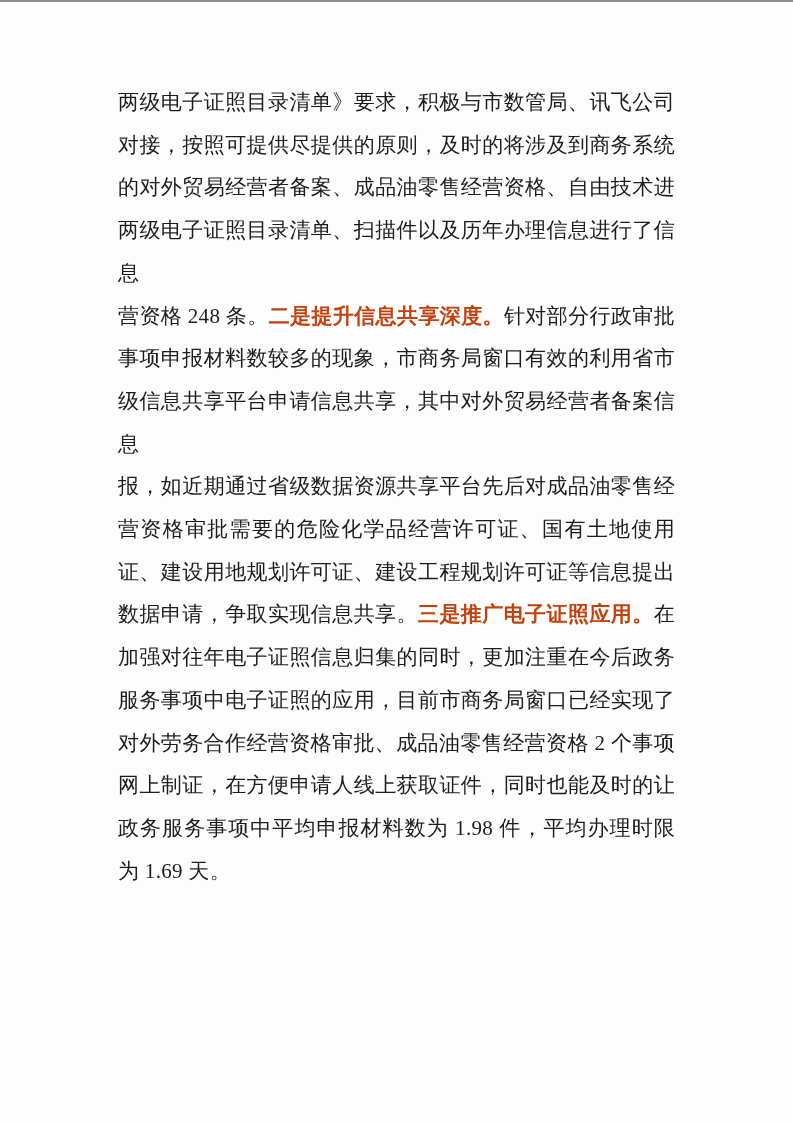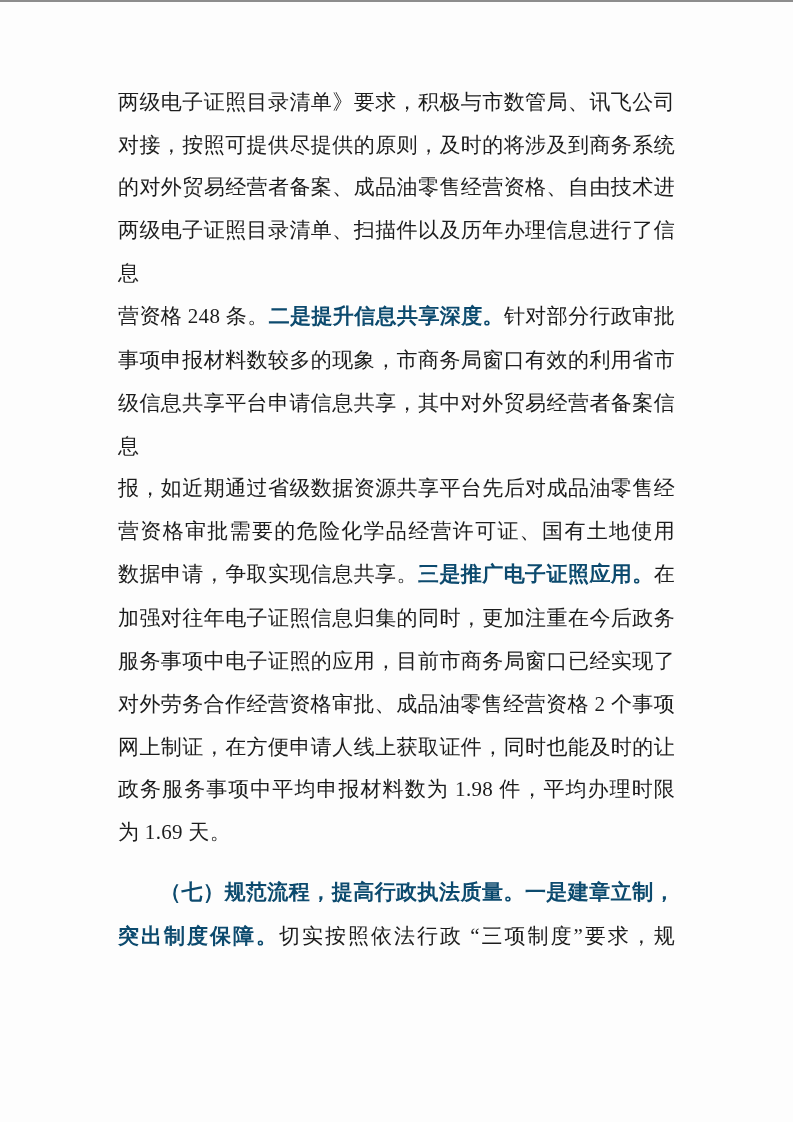--- a/index.html
+++ b/index.html
@@ -42,44 +42,41 @@
     white-space: normal;
   }
   .line-last {
     text-align: center;
     text-align-last: left;
   }
   .line-indent {
     text-indent: 42px;
   }
   .run { font-weight: normal; }
-  .run.bold { font-weight: 700; color: #0c4a6e; font-family: Liberation Mono, monospace; }
+  .run.bold { font-weight: 700; color: #c2410c; }
 </style>
 </head>
 <body>
 
 <div class="page">
   <div class="top-scan-line"></div>
   <div class="text-block" id="text-block">
       <div class="paragraph">
         <div class="line"><span class="run">两级电子证照目录清单》要求，积极与市数管局、讯飞公司</span></div>
         <div class="line"><span class="run">对接，按照可提供尽提供的原则，及时的将涉及到商务系统</span></div>
         <div class="line"><span class="run">的对外贸易经营者备案、成品油零售经营资格、自由技术进</span></div>
         <div class="line"><span class="run">两级电子证照目录清单、扫描件以及历年办理信息进行了信息</span></div>
         <div class="line"><span class="run">营资格 248 条。</span><span class="run bold">二是提升信息共享深度。</span><span class="run">针对部分行政审批</span></div>
         <div class="line"><span class="run">事项申报材料数较多的现象，市商务局窗口有效的利用省市</span></div>
         <div class="line"><span class="run">级信息共享平台申请信息共享，其中对外贸易经营者备案信息</span></div>
         <div class="line"><span class="run">报，如近期通过省级数据资源共享平台先后对成品油零售经</span></div>
         <div class="line"><span class="run">营资格审批需要的危险化学品经营许可证、国有土地使用</span></div>
+        <div class="line"><span class="run">证、建设用地规划许可证、建设工程规划许可证等信息提出</span></div>
         <div class="line"><span class="run">数据申请，争取实现信息共享。</span><span class="run bold">三是推广电子证照应用。</span><span class="run">在</span></div>
         <div class="line"><span class="run">加强对往年电子证照信息归集的同时，更加注重在今后政务</span></div>
         <div class="line"><span class="run">服务事项中电子证照的应用，目前市商务局窗口已经实现了</span></div>
         <div class="line"><span class="run">对外劳务合作经营资格审批、成品油零售经营资格 2 个事项</span></div>
         <div class="line"><span class="run">网上制证，在方便申请人线上获取证件，同时也能及时的让</span></div>
         <div class="line"><span class="run">政务服务事项中平均申报材料数为 1.98 件，平均办理时限</span></div>
         <div class="line line-last"><span class="run">为 1.69 天。</span></div>
       </div>
-      <div class="paragraph">
-        <div class="line line-indent"><span class="run bold">（七）规范流程，提高行政执法质量。一是建章立制，</span></div>
-        <div class="line"><span class="run bold">突出制度保障。</span><span class="run">切实按照依法行政 “三项制度”要求，规</span></div>
-      </div>
     </div>
 </div>
 
 </body></html>

